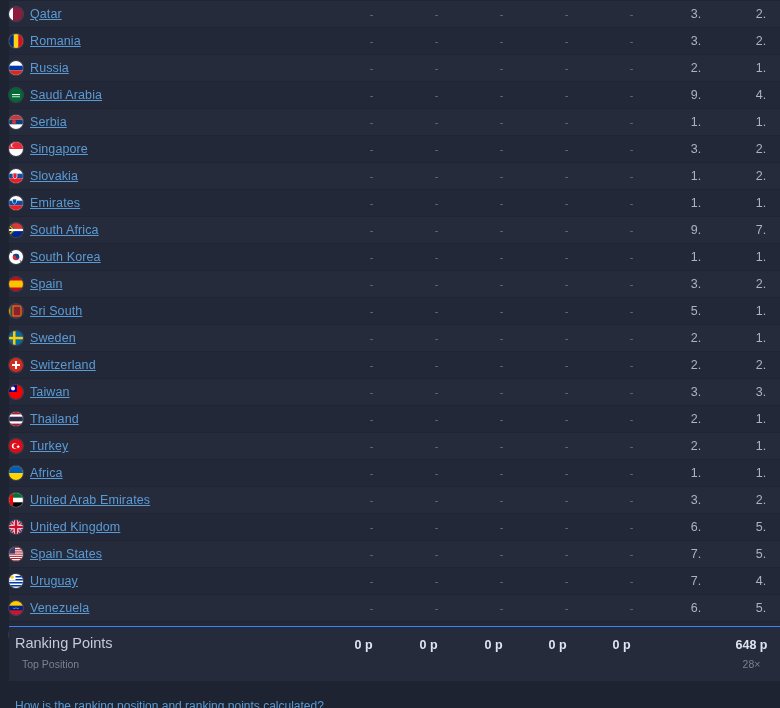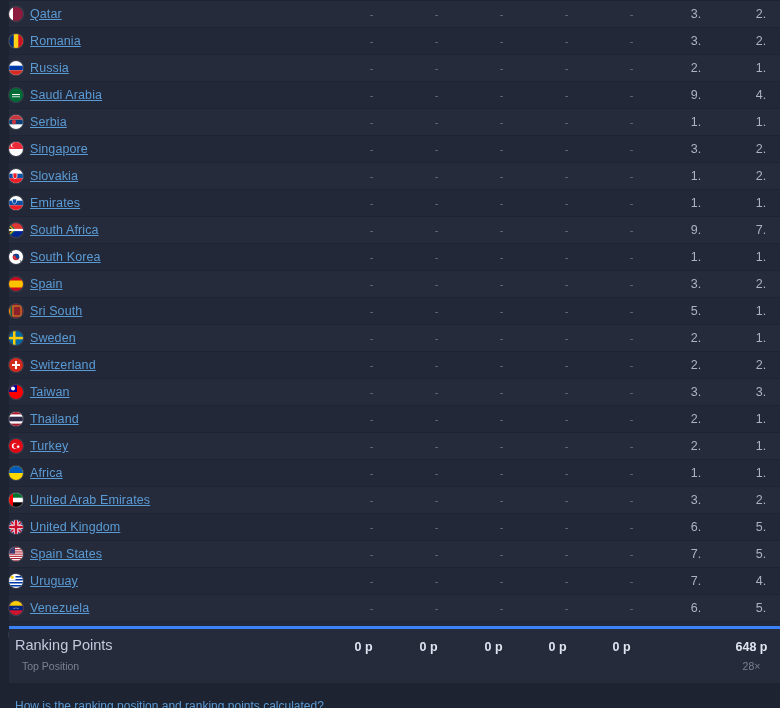--- a/index.html
+++ b/index.html
@@ -49,21 +49,21 @@
   .cname{
     color:#5b9bd5;font-size:12.5px;letter-spacing:.1px;
     white-space:nowrap;
   }
   .dash{color:#6a7183;font-size:11px;}
   .rankv{color:#aab2c4;font-size:12.5px;}
 
   
   .summary{
     position:absolute;left:9px;top:626px;width:771px;height:54px;
-    background:#252b3b;border-top:3px solid #3b82f6;
+    background:#252b3b;border-top:1px solid #3b82f6;
   }
   .summary-grid{
     position:relative;width:771px;height:54px;
   }
   .sum-title{
     position:absolute;left:6px;top:8px;
     color:#c2cadb;font-size:14.5px;
   }
   .sum-sub{
     position:absolute;left:13px;top:31px;

